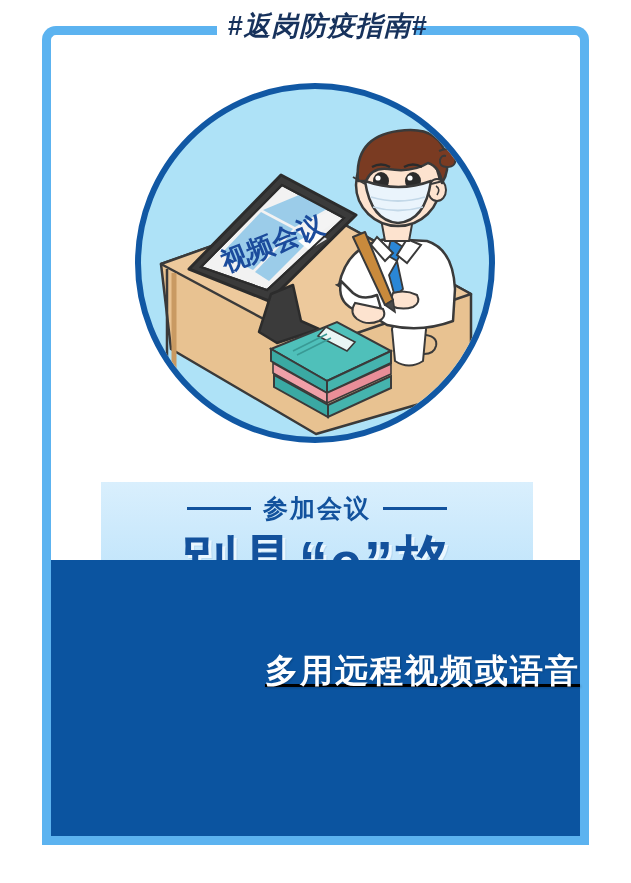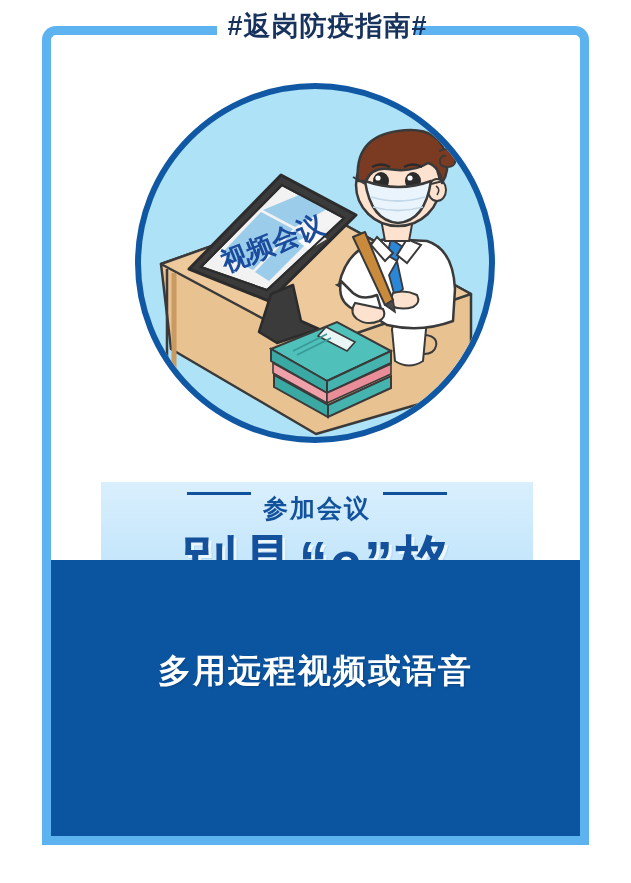--- a/index.html
+++ b/index.html
@@ -19,59 +19,59 @@
   .fs-r{right:42px;top:180px;height:640px;}
   .frame-bottom{position:absolute;left:42px;right:42px;bottom:38px;height:9px;background:#5cb3f0;}
   .fb-cap{position:absolute;width:9px;height:26px;background:#5cb3f0;border-radius:0 0 6px 6px;}
   .fbc-l{left:42px;bottom:38px;}
   .fbc-r{right:42px;bottom:38px;}
 
   
   .page-title{
     position:absolute;top:8px;left:0;right:0;text-align:center;
     font-family:"Liberation Sans","DejaVu Sans",sans-serif;
-    font-size:27px;font-weight:600;letter-spacing:1px;
+    font-size:27px;font-weight:600;font-style:italic;letter-spacing:1px;
     color:#17325c;white-space:nowrap;padding-left:24px;
   }
 
   
   .illus-wrap{position:absolute;left:135px;top:83px;width:360px;height:360px;}
   .illus-circle{
     position:absolute;inset:0;border-radius:50%;
     background:#aee2f7;border:6px solid #1158a4;box-sizing:border-box;overflow:hidden;
   }
   .illus-svg{position:absolute;left:0;top:0;width:360px;height:360px;}
 
   
   .banner-wrap{position:absolute;left:97px;top:478px;width:440px;height:148px;}
   .banner-svg{position:absolute;left:0;top:0;width:440px;height:148px;}
   .banner-inner{position:absolute;left:0;top:0;width:440px;height:122px;}
   .eyebrow{
     position:absolute;top:14px;left:0;right:0;
-    display:flex;align-items:flex-start;justify-content:center;gap:12px;
+    display:flex;align-items:center;justify-content:center;gap:12px;
   }
   .eyebrow .rule{display:block;width:64px;height:3px;background:#12529d;}
   .eyebrow .eyebrow-text{
     font-family:"Liberation Sans","DejaVu Sans",sans-serif;
     font-size:25px;font-weight:700;color:#12529d;letter-spacing:2px;white-space:nowrap;
   }
   .headline{
     position:absolute;top:46px;left:0;right:0;text-align:center;
     font-family:"Liberation Sans","DejaVu Sans",sans-serif;
     font-size:58px;font-weight:700;color:#13519c;letter-spacing:2px;white-space:nowrap;
     text-shadow:3px 3px 0 #eaf7ff, 4px 4px 0 rgba(180,215,240,.9);
   }
 
   
   .body-panel{
     position:absolute;left:51px;right:51px;top:560px;bottom:47px;
     background:#0b54a0;
   }
   .body-lines{
-    position:absolute;left:0;right:0;top:88px;text-align:center;
+    position:absolute;left:0;right:0;top:88px;text-align:right;text-decoration:underline;
   }
   .body-line{
     font-family:"Liberation Serif","DejaVu Serif",serif;
     font-size:33px;font-weight:700;color:#ffffff;letter-spacing:2px;
     line-height:46px;white-space:nowrap;
     text-shadow:1px 1px 2px rgba(0,0,0,.18);
   }
 </style>
 </head>
 <body>

